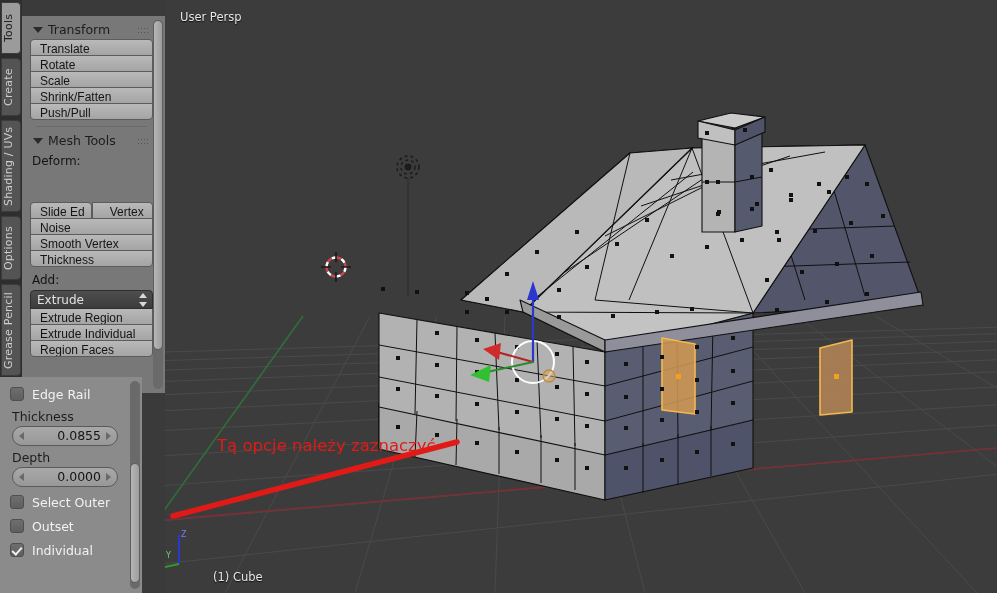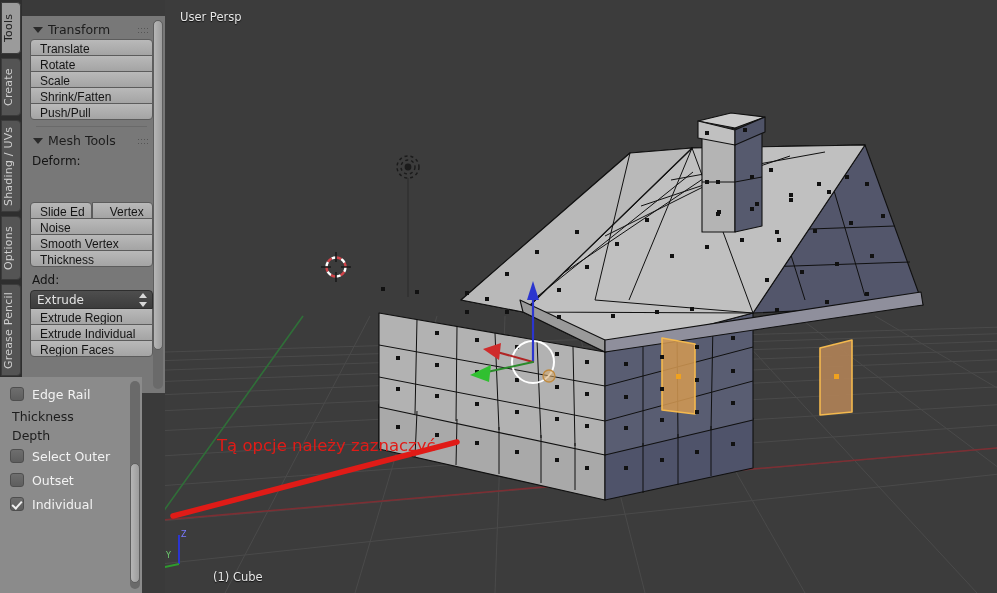--- a/index.html
+++ b/index.html
@@ -287,22 +287,32 @@
   </div>
 
   <div id="oppanel">
     <div style="padding:4px 14px 0 6px;">
       <div class="chkrow">
         <span class="chk"></span>
         <span class="chklabel">Edge Rail</span>
       </div>
 
       <div class="fieldlabel">Thickness</div>
+      <div class="slider">
+        <span class="ar l"></span>
+        <span class="val">0.0855</span>
+        <span class="ar r"></span>
+      </div>
 
       <div class="fieldlabel">Depth</div>
+      <div class="slider">
+        <span class="ar l"></span>
+        <span class="val">0.0000</span>
+        <span class="ar r"></span>
+      </div>
 
       <div class="chkrow">
         <span class="chk"></span>
         <span class="chklabel">Select Outer</span>
       </div>
       <div class="chkrow">
         <span class="chk"></span>
         <span class="chklabel">Outset</span>
       </div>
       <div class="chkrow">

